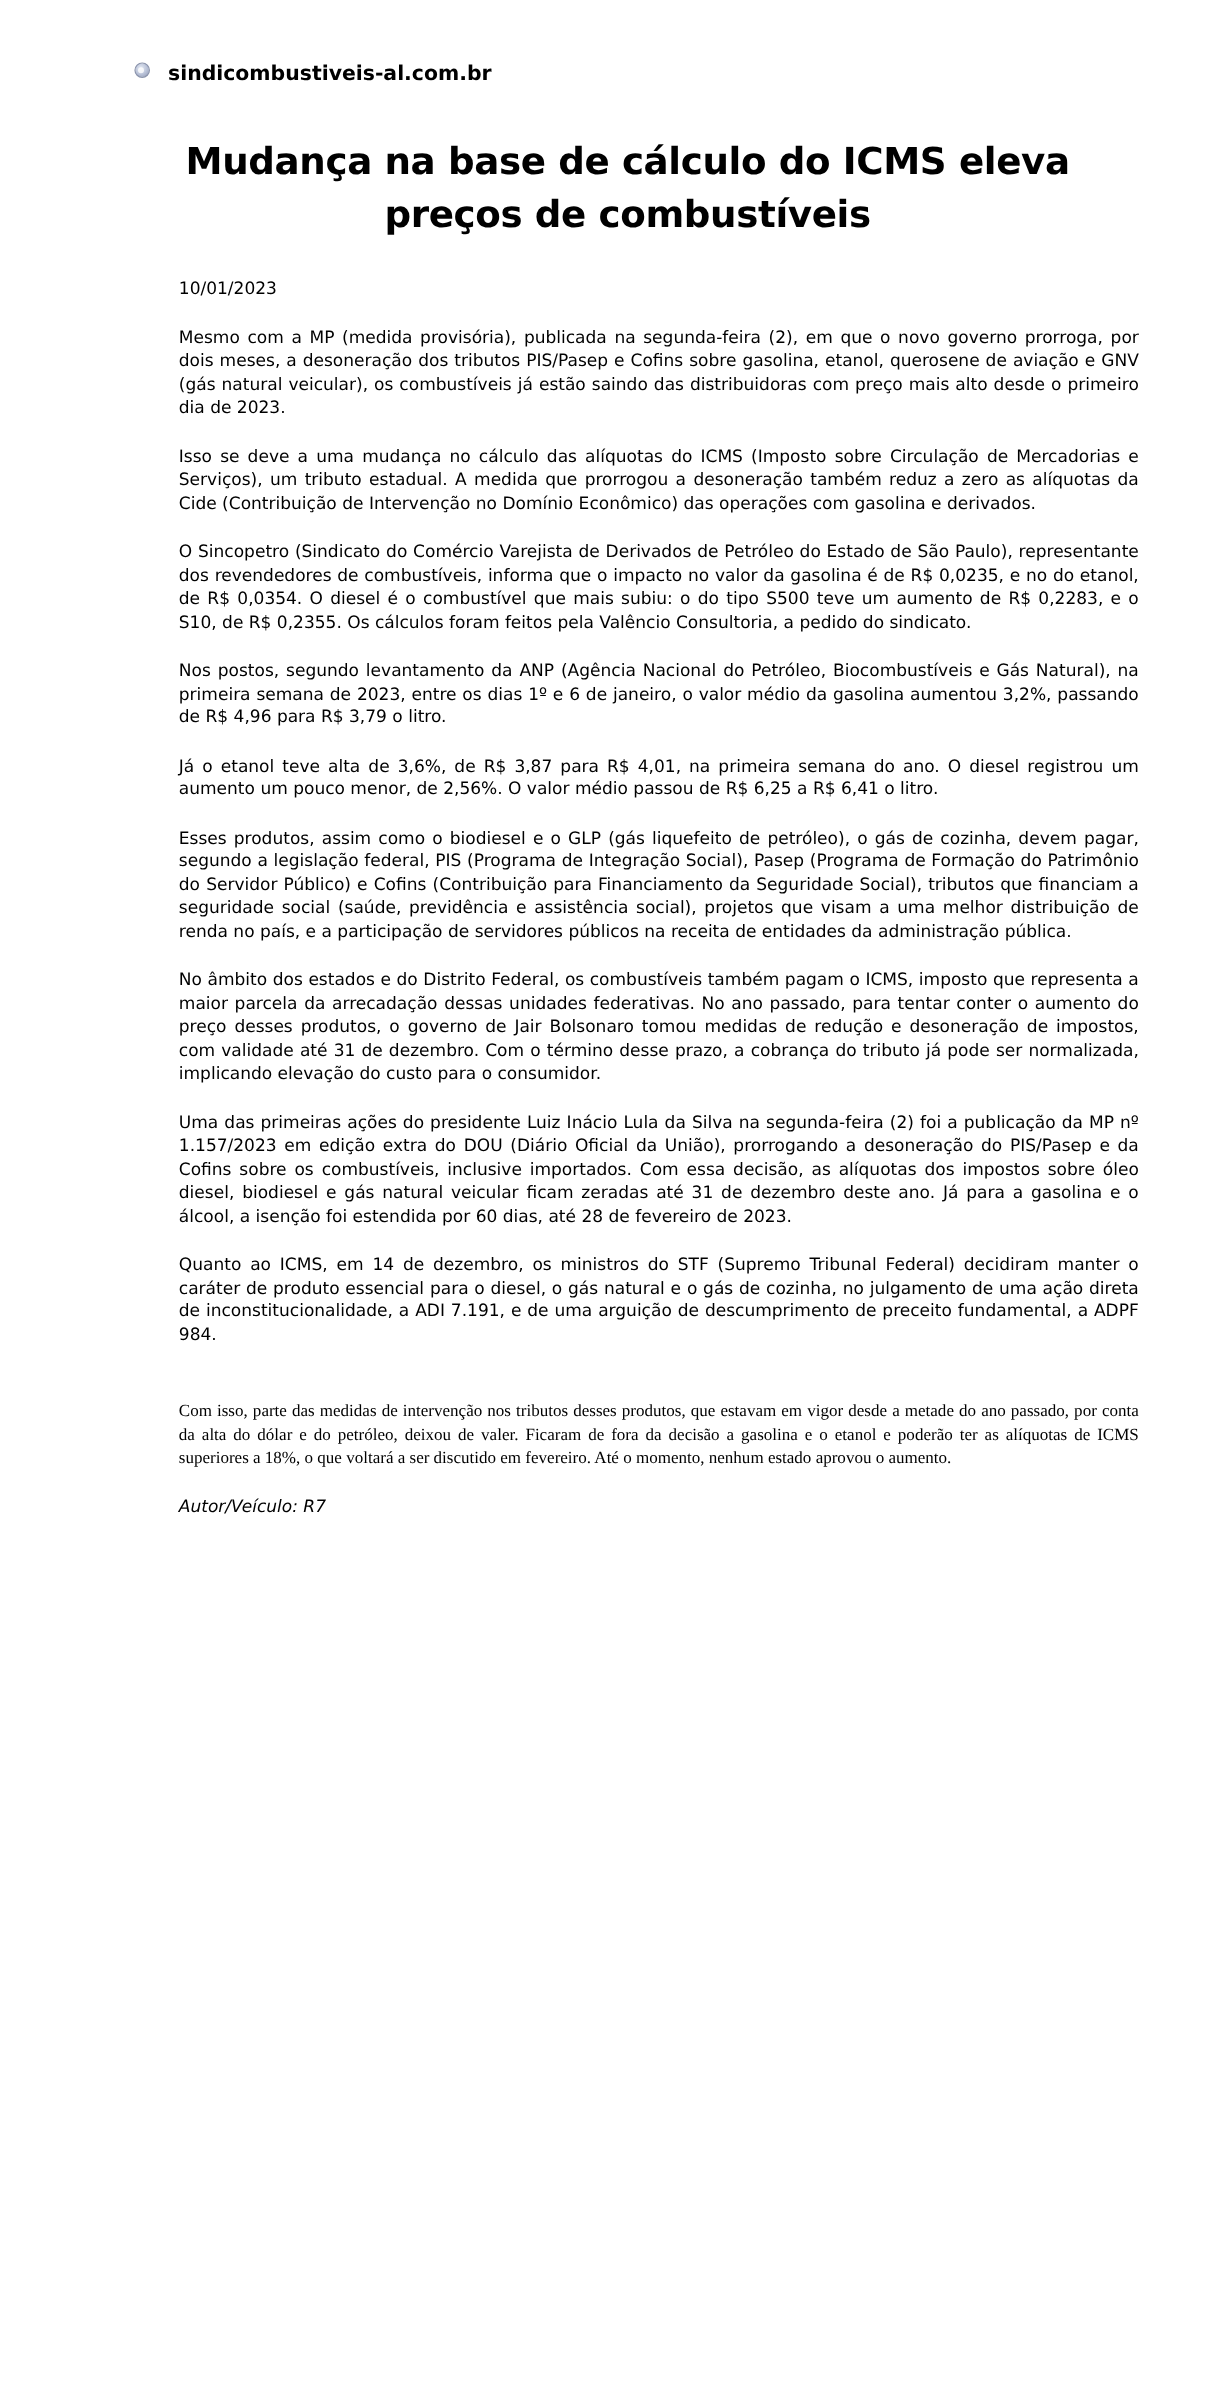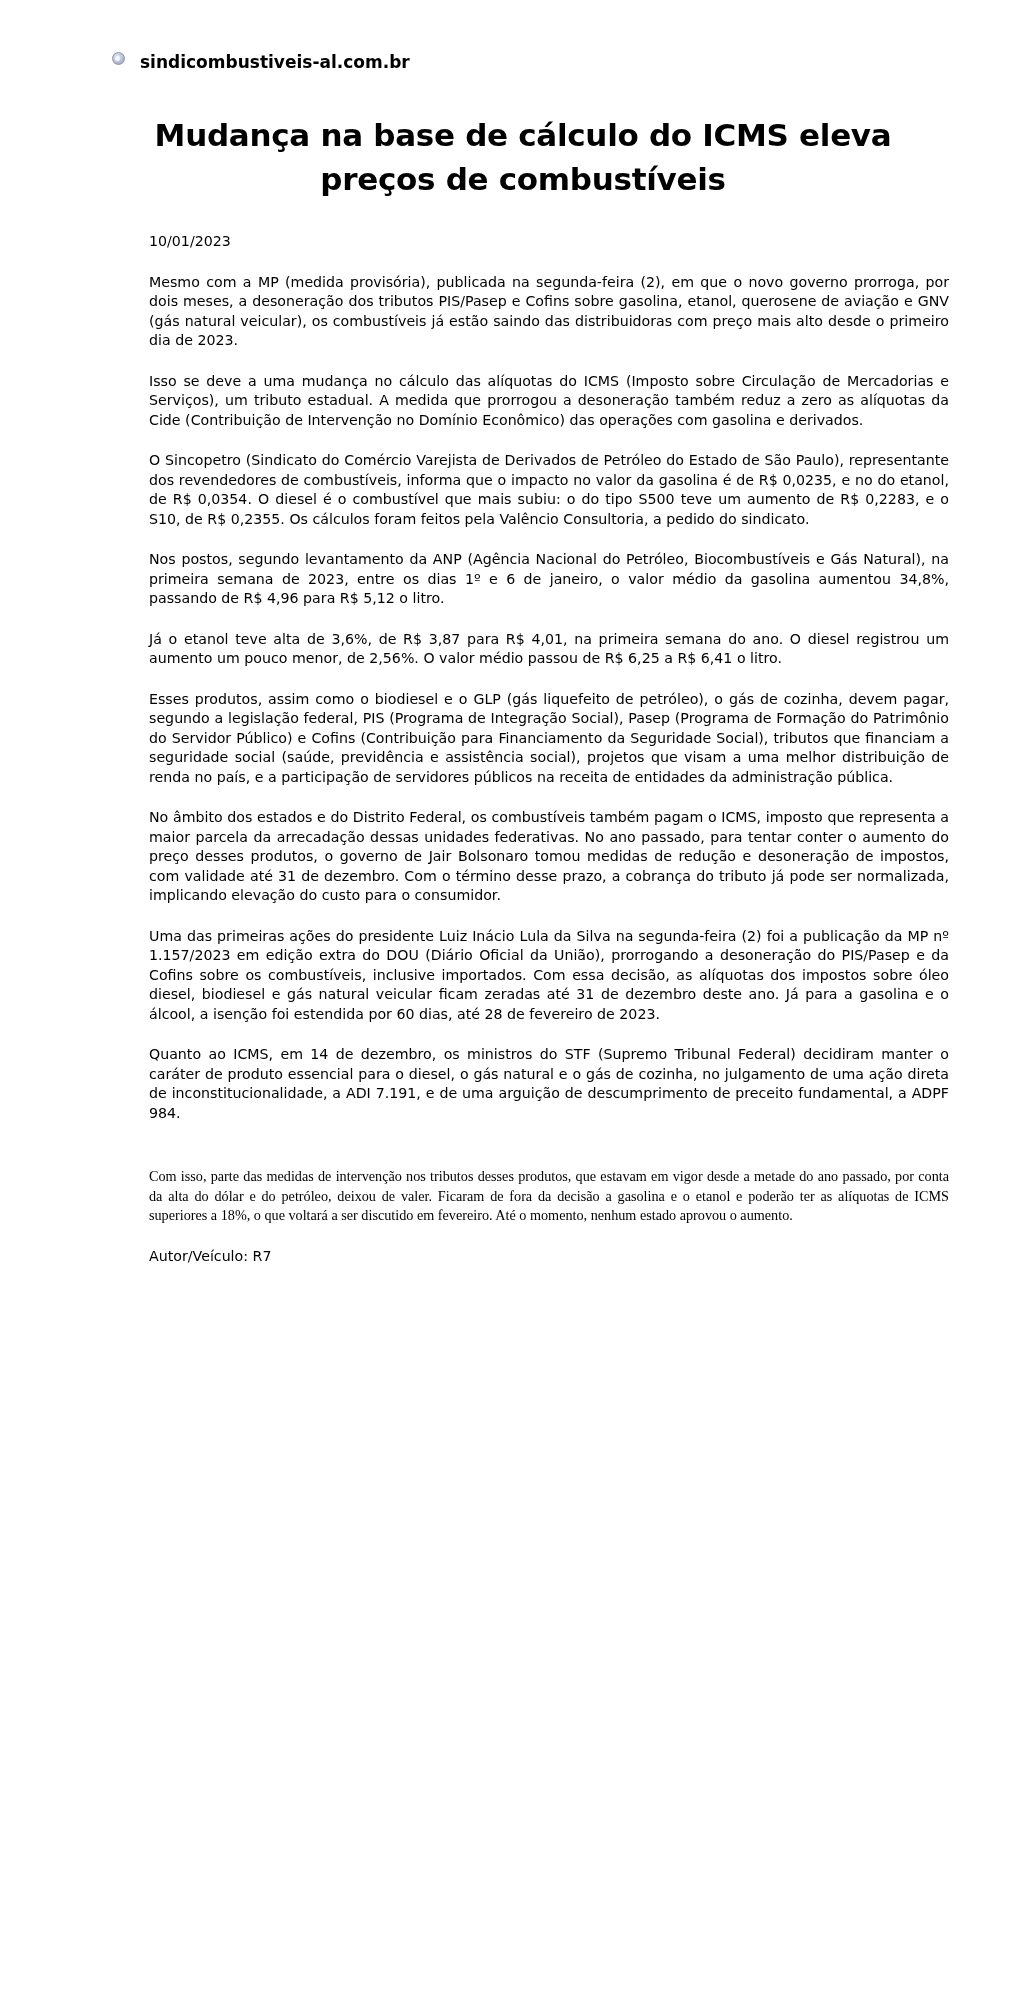--- a/index.html
+++ b/index.html
@@ -27,38 +27,38 @@
     .article {
       position: absolute; left: 149px; top: 232px; width: 800px;
       font-family: "DejaVu Sans", sans-serif; font-size: 14.2px; line-height: 19.5px;
       color: #000000;
     }
     .article p { margin: 0 0 21px 0; text-align: justify; }
     .date { margin-bottom: 21px !important; text-align: left !important; }
     .gap-big { margin-top: 42px !important; }
     .gap-xl { margin-top: 44px !important; font-family: Liberation Serif, serif; }
     .sub { text-align: left !important; }
-    .author { text-align: center; }
+    .author { text-align: center; font-style: italic; }
   </style>
 </head>
 <body>
 
 <div class="source">
   <span class="globe"></span>
   <span>sindicombustiveis-al.com.br</span>
 </div>
 
 <h1 class="title">Mudança na base de cálculo do ICMS eleva preços de combustíveis</h1>
 
 <div class="article">
   <p class="date">10/01/2023</p>
   <p>Mesmo com a MP (medida provisória), publicada na segunda-feira (2), em que o novo governo prorroga, por dois meses, a desoneração dos tributos PIS/Pasep e Cofins sobre gasolina, etanol, querosene de aviação e GNV (gás natural veicular), os combustíveis já estão saindo das distribuidoras com preço mais alto desde o primeiro dia de 2023.</p>
   <p>Isso se deve a uma mudança no cálculo das alíquotas do ICMS (Imposto sobre Circulação de Mercadorias e Serviços), um tributo estadual. A medida que prorrogou a desoneração também reduz a zero as alíquotas da Cide (Contribuição de Intervenção no Domínio Econômico) das operações com gasolina e derivados.</p>
   <p>O Sincopetro (Sindicato do Comércio Varejista de Derivados de Petróleo do Estado de São Paulo), representante dos revendedores de combustíveis, informa que o impacto no valor da gasolina é de R$ 0,0235, e no do etanol, de R$ 0,0354. O diesel é o combustível que mais subiu: o do tipo S500 teve um aumento de R$ 0,2283, e o S10, de R$ 0,2355. Os cálculos foram feitos pela Valêncio Consultoria, a pedido do sindicato.</p>
-  <p>Nos postos, segundo levantamento da ANP (Agência Nacional do Petróleo, Biocombustíveis e Gás Natural), na primeira semana de 2023, entre os dias 1º e 6 de janeiro, o valor médio da gasolina aumentou 34,8%, passando de R$ 4,96 para R$ 5,12 o litro.</p>
+  <p>Nos postos, segundo levantamento da ANP (Agência Nacional do Petróleo, Biocombustíveis e Gás Natural), na primeira semana de 2023, entre os dias 1º e 6 de janeiro, o valor médio da gasolina aumentou 3,2%, passando de R$ 4,96 para R$ 3,79 o litro.</p>
   <p>Já o etanol teve alta de 3,6%, de R$ 3,87 para R$ 4,01, na primeira semana do ano. O diesel registrou um aumento um pouco menor, de 2,56%. O valor médio passou de R$ 6,25 a R$ 6,41 o litro.</p>
   <p>Esses produtos, assim como o biodiesel e o GLP (gás liquefeito de petróleo), o gás de cozinha, devem pagar, segundo a legislação federal, PIS (Programa de Integração Social), Pasep (Programa de Formação do Patrimônio do Servidor Público) e Cofins (Contribuição para Financiamento da Seguridade Social), tributos que financiam a seguridade social (saúde, previdência e assistência social), projetos que visam a uma melhor distribuição de renda no país, e a participação de servidores públicos na receita de entidades da administração pública.</p>
   <p>No âmbito dos estados e do Distrito Federal, os combustíveis também pagam o ICMS, imposto que representa a maior parcela da arrecadação dessas unidades federativas. No ano passado, para tentar conter o aumento do preço desses produtos, o governo de Jair Bolsonaro tomou medidas de redução e desoneração de impostos, com validade até 31 de dezembro. Com o término desse prazo, a cobrança do tributo já pode ser normalizada, implicando elevação do custo para o consumidor.</p>
   <p>Uma das primeiras ações do presidente Luiz Inácio Lula da Silva na segunda-feira (2) foi a publicação da MP nº 1.157/2023 em edição extra do DOU (Diário Oficial da União), prorrogando a desoneração do PIS/Pasep e da Cofins sobre os combustíveis, inclusive importados. Com essa decisão, as alíquotas dos impostos sobre óleo diesel, biodiesel e gás natural veicular ficam zeradas até 31 de dezembro deste ano. Já para a gasolina e o álcool, a isenção foi estendida por 60 dias, até 28 de fevereiro de 2023.</p>
   <p>Quanto ao ICMS, em 14 de dezembro, os ministros do STF (Supremo Tribunal Federal) decidiram manter o caráter de produto essencial para o diesel, o gás natural e o gás de cozinha, no julgamento de uma ação direta de inconstitucionalidade, a ADI 7.191, e de uma arguição de descumprimento de preceito fundamental, a ADPF 984.</p>
   <p class="gap-xl">Com isso, parte das medidas de intervenção nos tributos desses produtos, que estavam em vigor desde a metade do ano passado, por conta da alta do dólar e do petróleo, deixou de valer. Ficaram de fora da decisão a gasolina e o etanol e poderão ter as alíquotas de ICMS superiores a 18%, o que voltará a ser discutido em fevereiro. Até o momento, nenhum estado aprovou o aumento.</p>
   <p class="author">Autor/Veículo: R7</p>
 </div>
 
 </body></html>

